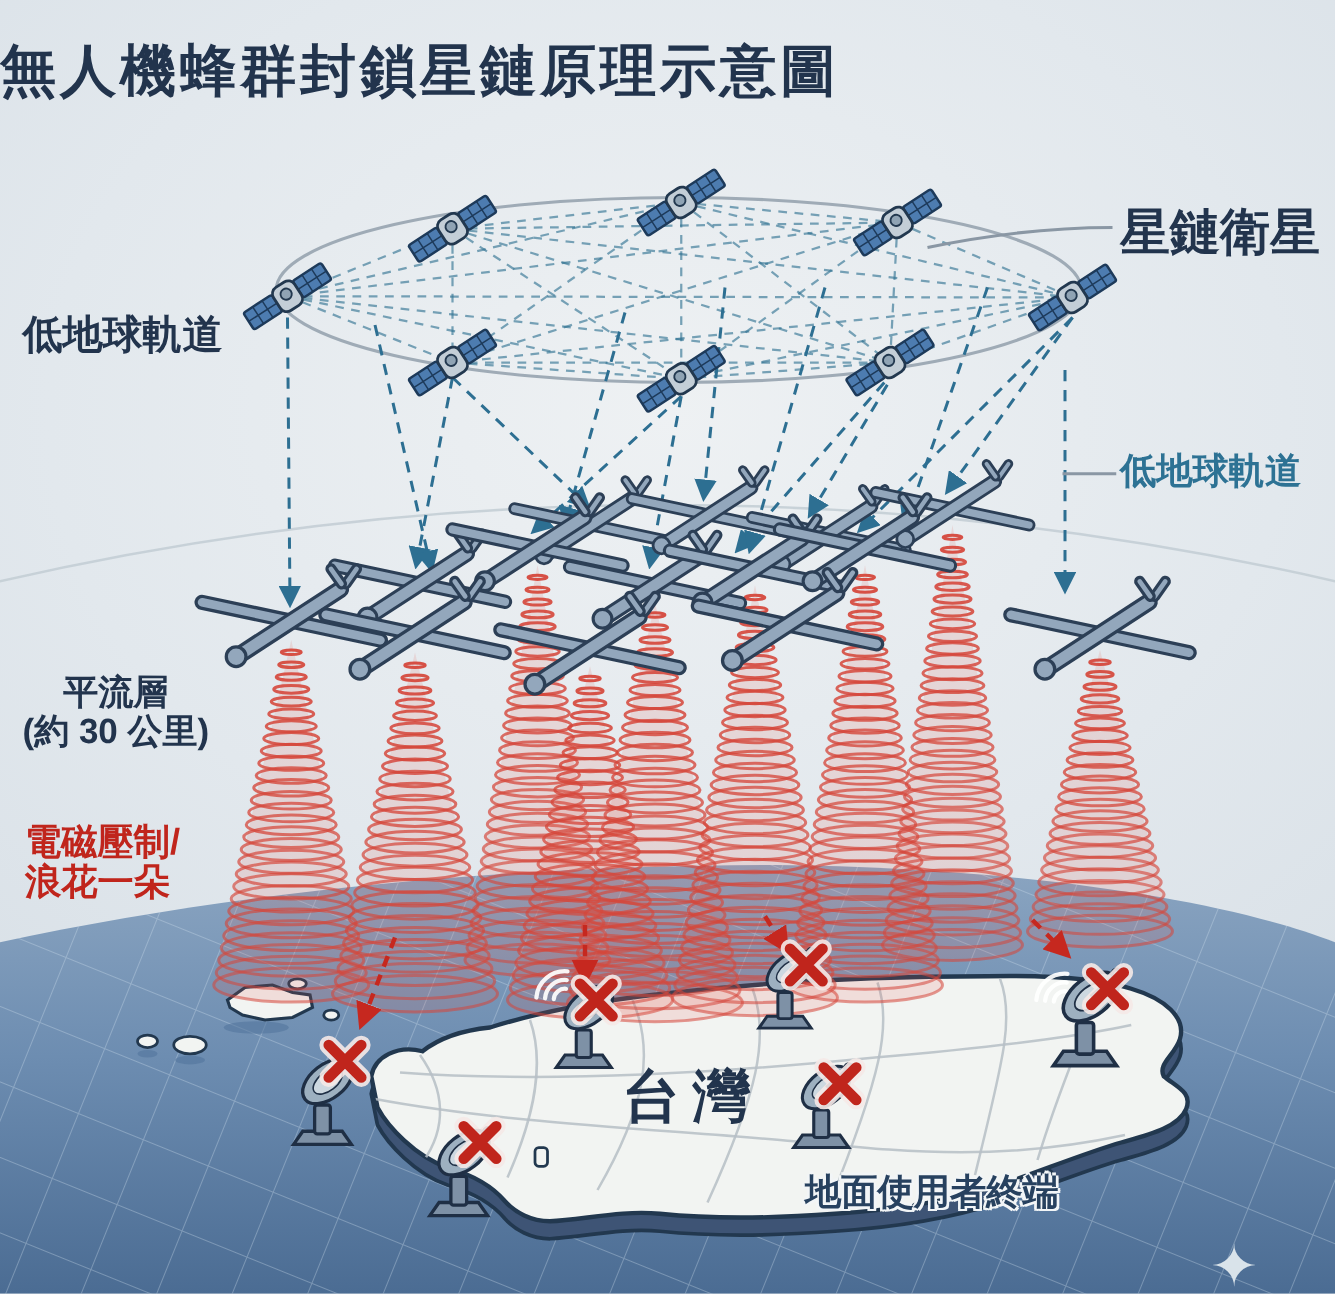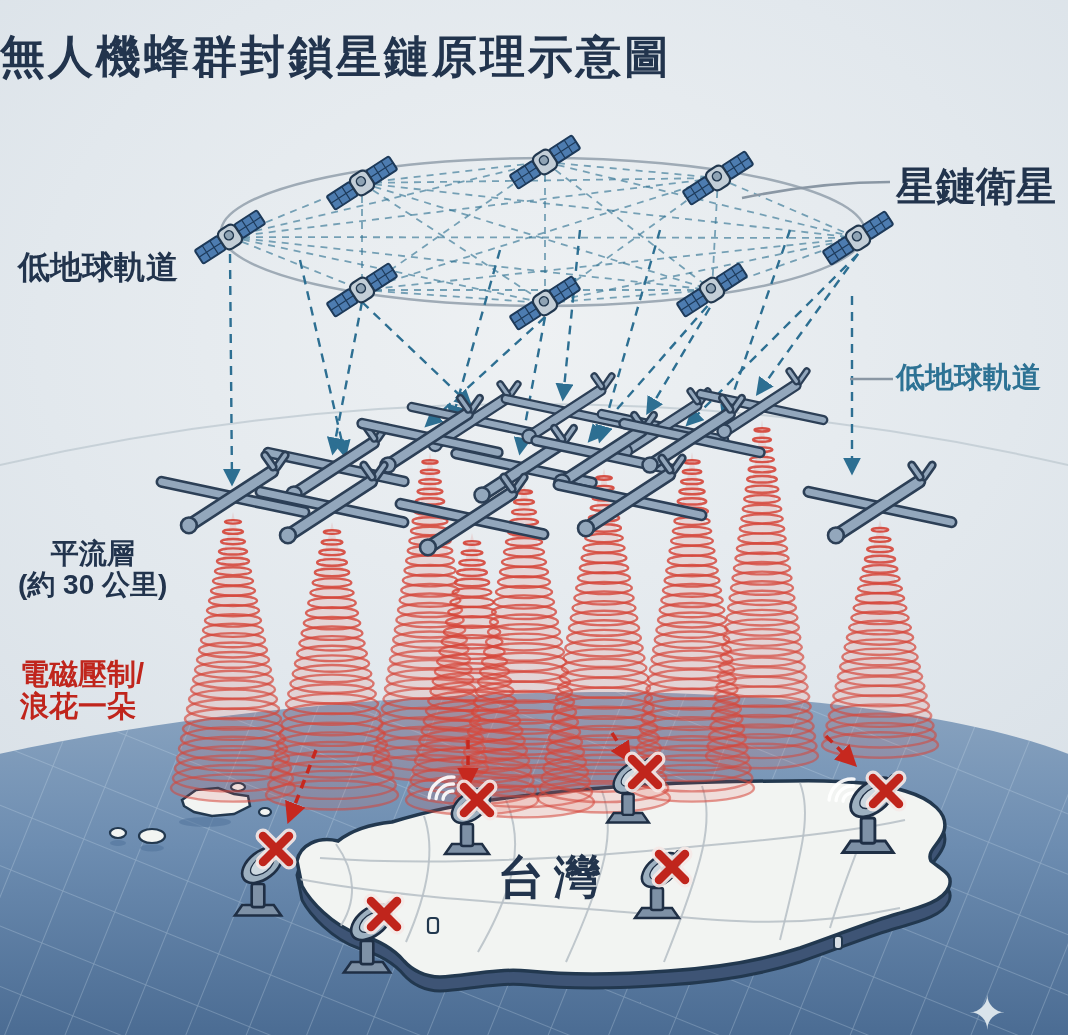--- a/index.html
+++ b/index.html
@@ -553,16 +553,17 @@
     <div>(約 30 公里)</div>
   </div>
 
   <div id="jam" class="label">
     <div>電磁壓制/</div>
     <div>浪花一朵</div>
   </div>
 
   <div id="taiwan" class="label">台灣</div>
 
+  <div id="ground" class="label">地面使用者終端</div>
 
   <div id="sparkle">✦</div>
 
 </div>
 
 </body></html>

